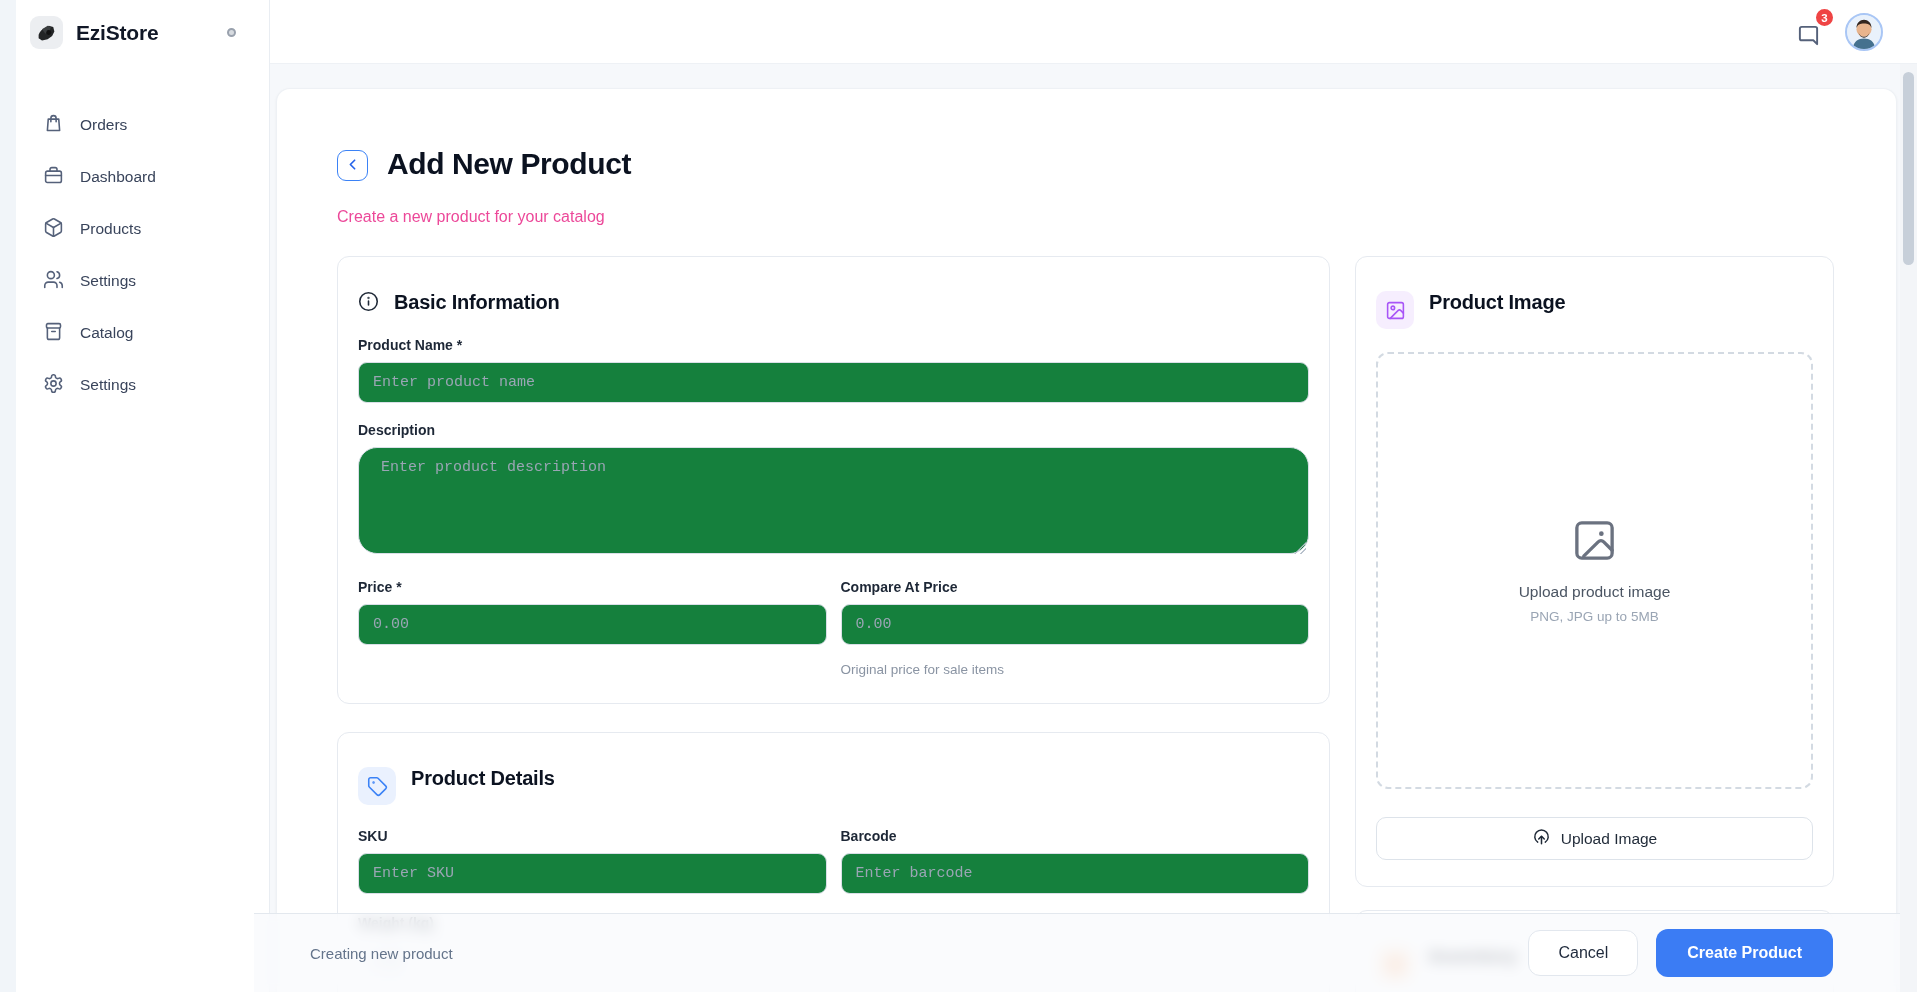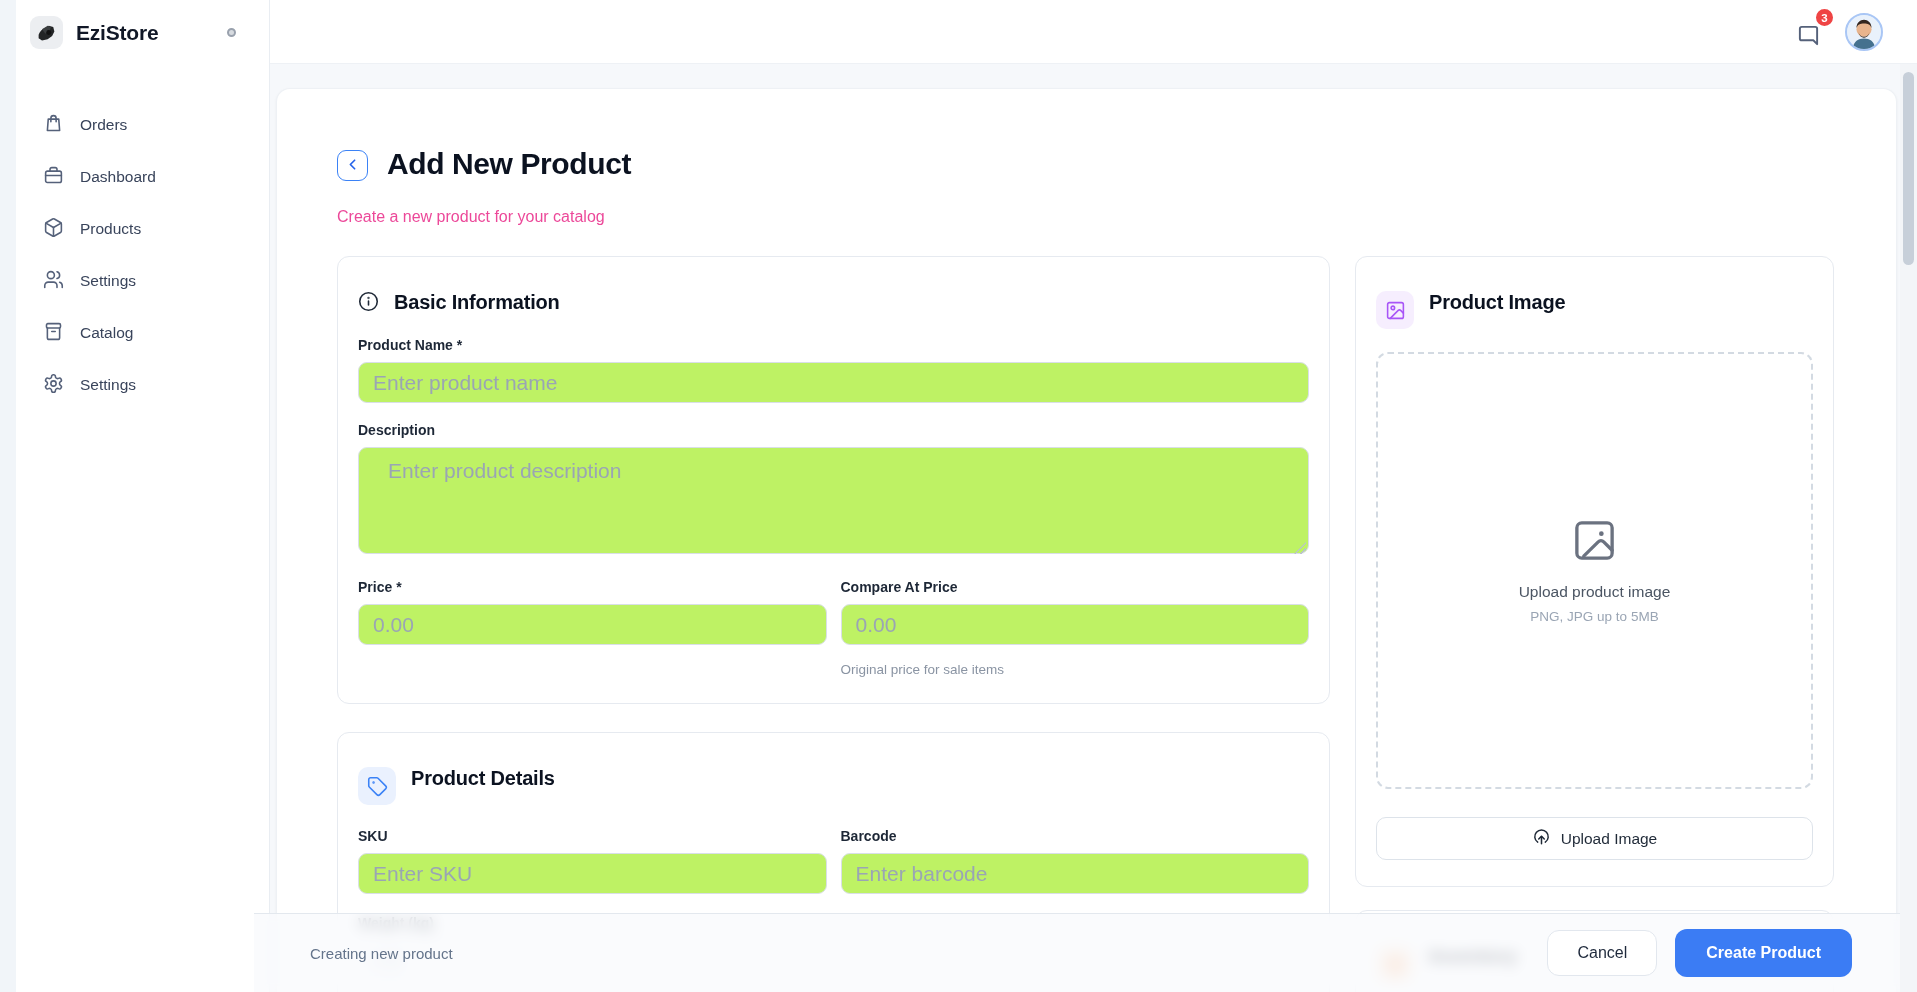--- a/index.html
+++ b/index.html
@@ -45,44 +45,44 @@
   .card-title { font-size:20px; font-weight:700; color:#0b1220; letter-spacing:-.2px; }
   .icon-plain svg { width:21px; height:21px; stroke:#1f2937; display:block; }
   .icon-chip { width:38px; height:38px; border-radius:10px; display:flex; align-items:center; justify-content:center; flex:0 0 auto; }
   .chip-blue { background:#eaf1fe; } .chip-blue svg { stroke:#3b82f6; }
   .chip-purple { background:#f6eefe; } .chip-purple svg { stroke:#a855f7; }
   .chip-orange { background:#ffeede; } .chip-orange svg { stroke:#f97316; }
   .icon-chip svg { width:21px; height:21px; }
 
   .field { margin-bottom:19px; }
   .field-label { display:block; font-size:14px; font-weight:600; color:#1d2736; margin-bottom:9px; }
-  .text-input { width:100%; height:41px; border:1px solid #d9dfe7; border-radius:9px; padding:0 14px; font-size:21px; font-family:Liberation Sans, sans-serif; color:#0f172a; background:#bef264; outline:none; }
+  .text-input { width:100%; height:41px; border:1px solid #d9dfe7; border-radius:9px; padding:0 14px; font-size:15px; font-family:Liberation Mono, monospace; color:#0f172a; background:#15803d; outline:none; }
   .text-input::placeholder, textarea::placeholder { color:#9aa5b4; }
-  textarea.text-input { height:107px; padding:11px 29px; resize:none; }
+  textarea.text-input { height:107px; padding:11px 22px; resize:none;border-radius:19px; }
   .textarea-wrap { position:relative; }
   .textarea-wrap::after { content:""; position:absolute; right:3px; bottom:4px; width:12px; height:12px;
     background:repeating-linear-gradient(135deg, transparent 0 3px, #b9c2cd 3px 4.6px);
     clip-path:polygon(100% 0, 100% 100%, 0 100%); }
   .two-col { display:flex; gap:14px; }
   .two-col .field { flex:1; margin-bottom:0; }
   .field-help { font-size:13.5px; color:#8a94a3; margin-top:17px; }
 
   .fake-input { width:100%; height:41px; border:1px solid #d9dfe7; border-radius:9px; padding:0 14px; display:flex; align-items:center; font-size:15px; color:#9aa5b4; background:#fff; }
   .blurred { filter:blur(3px); }
 
   
   .dropzone { border:2px dashed #d3dae2; border-radius:12px; height:437px; display:flex; flex-direction:column; align-items:center; justify-content:center; cursor:pointer; }
   .dropzone svg { width:47px; height:47px; stroke:#6b7280; }
   .dz-title { margin-top:15px; font-size:15.5px; color:#4b5563; font-weight:500; }
   .dz-hint { margin-top:8px; font-size:13.5px; color:#9aa5b4; }
   .upload-btn { margin-top:28px; width:100%; height:43px; border:1px solid #dde3ea; border-radius:10px; background:#fff; display:flex; align-items:center; justify-content:center; gap:10px; font-size:15.5px; font-weight:500; color:#1f2937; cursor:pointer; font-family:"Liberation Sans",sans-serif; }
   .upload-btn svg { width:19px; height:19px; stroke:#1f2937; }
 
   
-  .footer-bar { position:absolute; left:254px; right:0; top:913px; height:79px; background:rgba(249,250,252,0.78); backdrop-filter:blur(7px); -webkit-backdrop-filter:blur(7px); border-top:1px solid #e3e8ee; display:flex; align-items:center; padding:0 65px 0 56px; z-index:40; }
+  .footer-bar { position:absolute; left:254px; right:0; top:913px; height:79px; background:rgba(249,250,252,0.78); backdrop-filter:blur(7px); -webkit-backdrop-filter:blur(7px); border-top:1px solid #e3e8ee; display:flex; align-items:center; padding:0 84px 0 56px; z-index:40; }
   .footer-status { font-size:15px; color:#64748b; }
   .footer-actions { margin-left:auto; display:flex; align-items:center; gap:18px; }
   .btn { font-family:"Liberation Sans",sans-serif; font-size:16px; border-radius:12px; cursor:pointer; }
   .btn-cancel { height:46px; padding:0 29px; background:#ffffff; border:1px solid #e2e7ee; color:#1e293b; font-weight:500; }
   .btn-primary { height:48px; padding:0 31px; background:#3b7cf4; border:none; color:#ffffff; font-weight:600; }
 
   
   .scrollbar-track { position:absolute; right:0; top:64px; bottom:0; width:17px; background:#f3f5f8; z-index:50; }
   .scrollbar-thumb { position:absolute; right:3px; top:8px; width:11px; height:193px; border-radius:6px; background:#c7cfd9; }
 </style>

